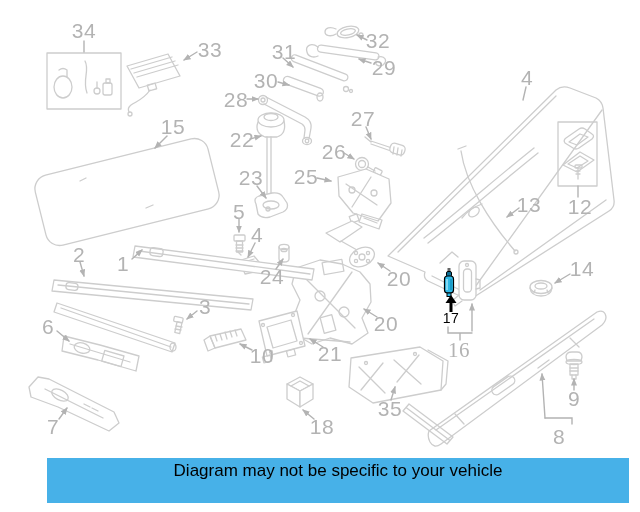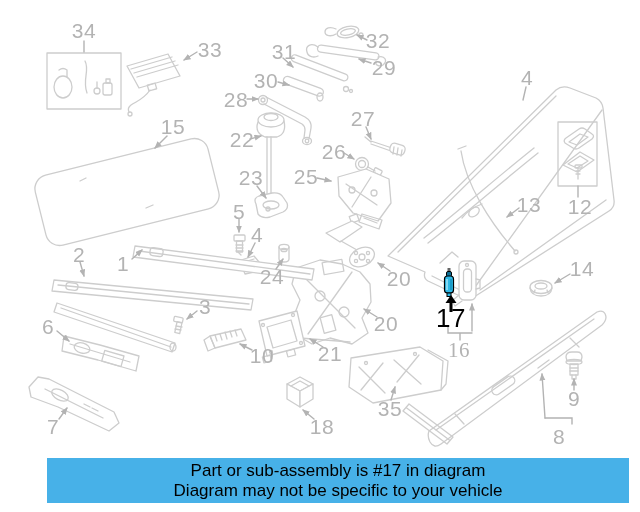--- a/index.html
+++ b/index.html
@@ -10,21 +10,21 @@
   .stage{position:absolute;inset:0;background:var(--bg,#fff);}
   svg{position:absolute;left:0;top:0;}
   .ln{fill:none;stroke:var(--line,#cdcdcd);stroke-width:1.3;stroke-linecap:round;stroke-linejoin:round;}
   .lnw{fill:#fff;stroke:var(--line,#cdcdcd);stroke-width:1.3;stroke-linecap:round;stroke-linejoin:round;}
   .arrow{fill:none;stroke:var(--labelc,#b3b3b3);stroke-width:1.4;stroke-linecap:round;}
   .part-label{
     position:absolute;transform:translate(-50%,-50%);
     font-size:21px;line-height:1;color:var(--labelc,#b3b3b3);
     white-space:nowrap;letter-spacing:0.5px;
   }
-  .part-label.hl{color:var(--hl-label,#000);font-size:26px;}
+  .part-label.hl{color:var(--hl-label,#000);font-size:14px;}
   .banner{
     position:absolute;left:47px;top:458px;width:582px;height:45px;
     background:var(--banner,#47b1e8);color:var(--bannertxt,#000);
     text-align:center;font-size:17px;line-height:20px;
     padding-top:3px;box-sizing:border-box;
   }
 </style>
 </head>
 <body style="--bg: #ffffff; --line: #cdcdcd; --labelc: #b3b3b3; --hl-label: #000000; --banner: #47b1e8; --bannertxt: #000000;">
 
@@ -374,16 +374,15 @@
       <div class="part-label" style="left: 262px; top: 355px;">10</div>
       <div class="part-label" style="left: 330px; top: 353px;">21</div>
       <div class="part-label" style="left: 390px; top: 408px;">35</div>
       <div class="part-label" style="left: 574px; top: 398px;">9</div>
       <div class="part-label" style="left: 322px; top: 426px;">18</div>
       <div class="part-label" style="left: 53px; top: 426px;">7</div>
       <div class="part-label" style="left: 559px; top: 436px;">8</div>
     </div>
 
   <div class="banner">
-    <div>Part or sub-assembly is #17 in diagram</div>
     <div>Diagram may not be specific to your vehicle</div>
   </div>
 </div>
 
 </body></html>

